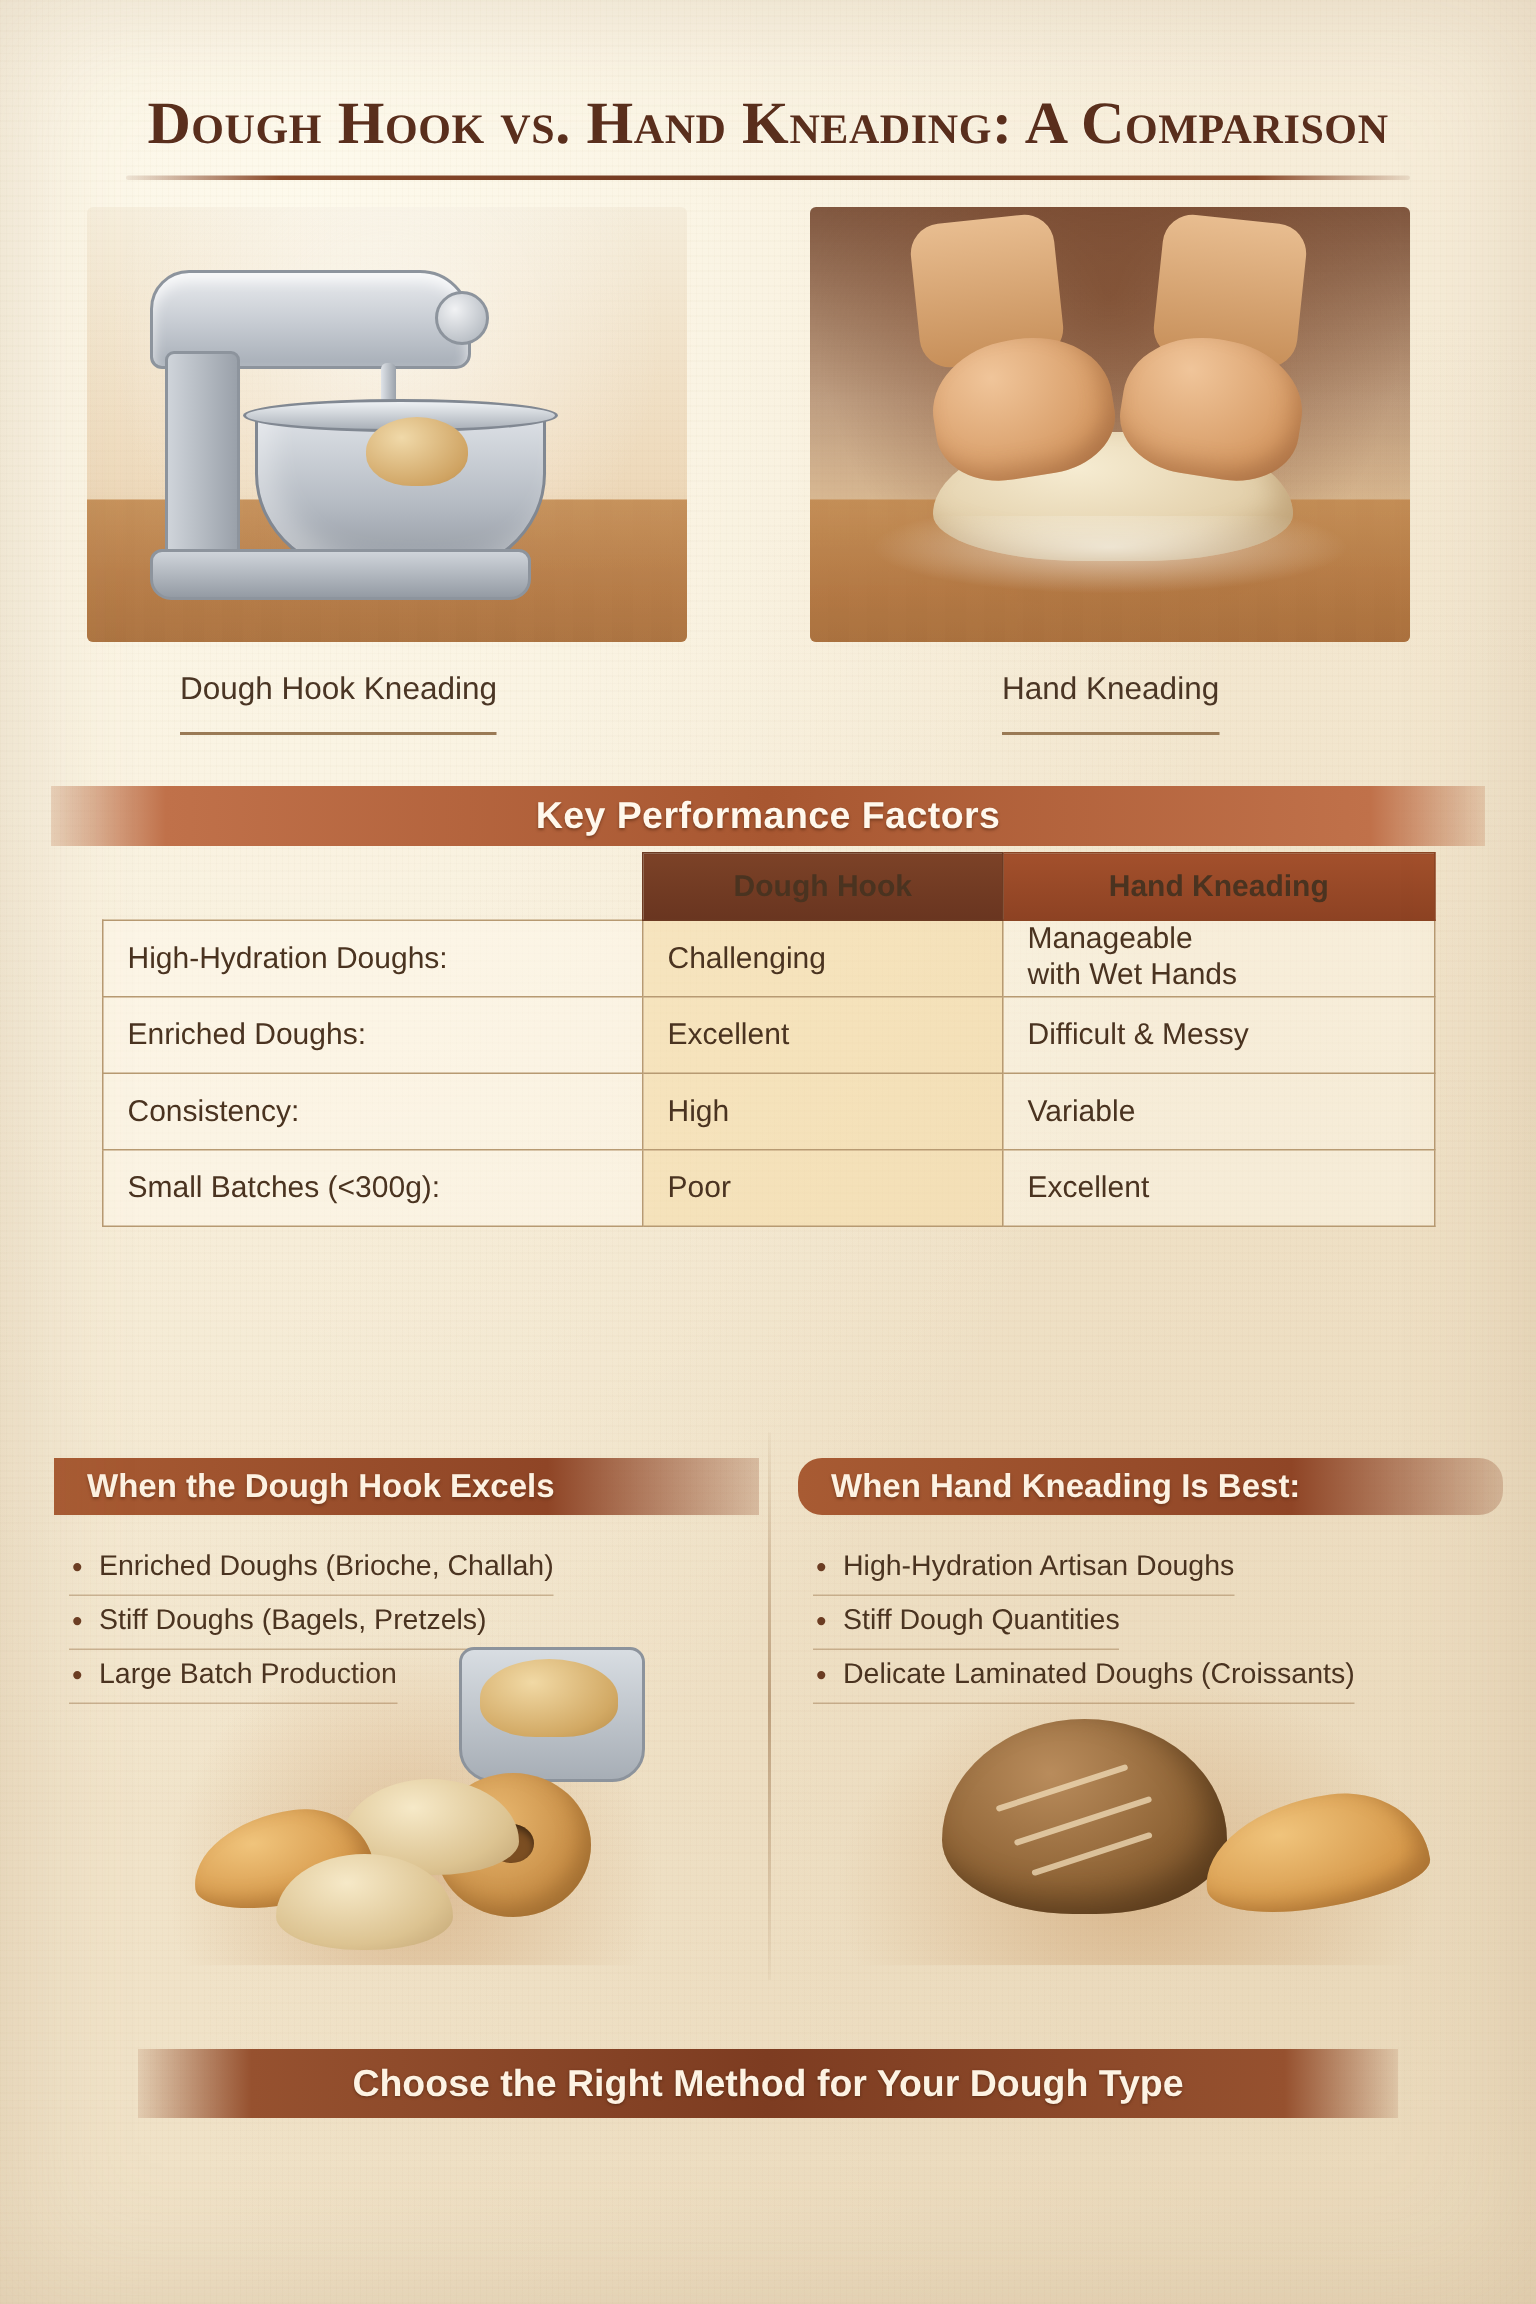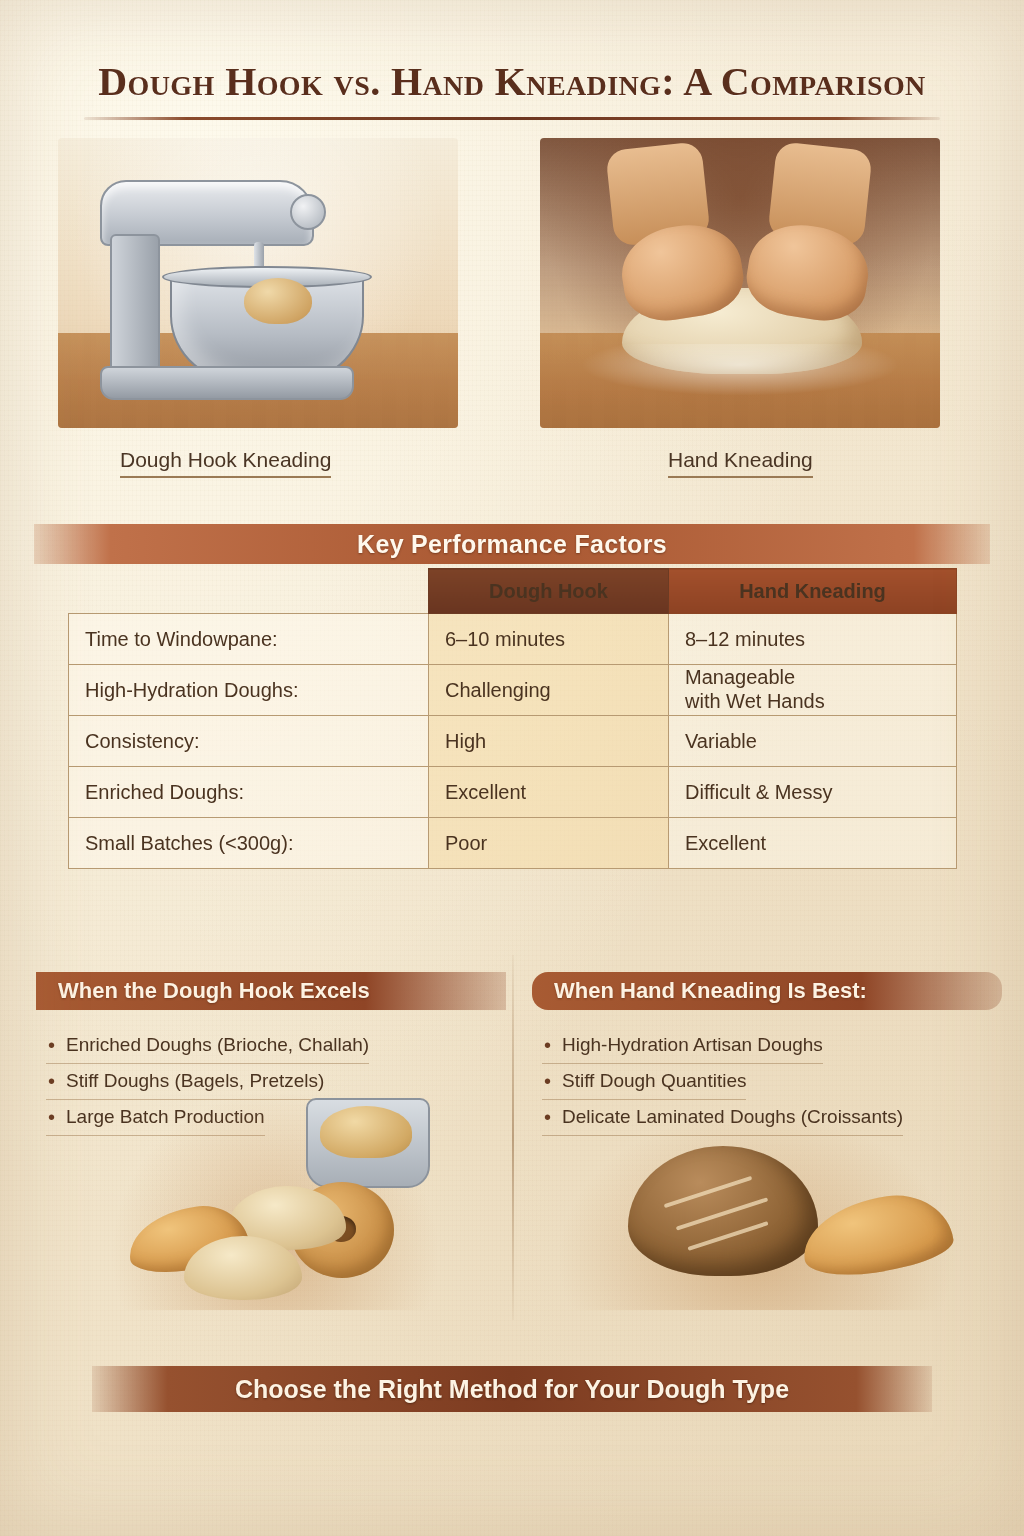--- a/index.html
+++ b/index.html
@@ -106,21 +106,21 @@
       linear-gradient(180deg, #c98f52 0%, #b5753c 60%, #a86a34 100%);
     opacity: 0.85;
   }
   .caption {
     position: absolute;
     top: 310px;
     font-size: 21px;
     color: #4a3524;
     font-family: "Liberation Sans", sans-serif;
     border-bottom: 2px solid #9a7a55;
-    padding-bottom: 4px;
+    padding-bottom: 16px;
   }
   .cap-left  { left: 120px; }
   .cap-right { left: 668px; }
 
   
   .mixer-head {
     position: absolute;
     left: 42px; top: 42px;
     width: 210px; height: 62px;
     background: linear-gradient(180deg, #e9ebee 0%, #c6cbd2 55%, #a8afb8 100%);
@@ -470,39 +470,34 @@
         </colgroup>
       <thead>
         <tr>
           <th class="th-blank"></th>
           <th class="th-hook">Dough Hook</th>
           <th class="th-hand">Hand Kneading</th>
         </tr>
       </thead>
       <tbody>
         <tr>
-          <td class="label">Time to Windowpane:</td>
-          <td class="hookcell">6–10 minutes</td>
-          <td class="handcell">8–12 minutes</td>
-        </tr>
-        <tr>
           <td class="label">High-Hydration Doughs:</td>
           <td class="hookcell">Challenging</td>
           <td class="handcell two-line" style="white-space:pre-line;">Manageable
 with Wet Hands</td>
         </tr>
         <tr>
+          <td class="label">Enriched Doughs:</td>
+          <td class="hookcell">Excellent</td>
+          <td class="handcell">Difficult &amp; Messy</td>
+        </tr>
+        <tr>
           <td class="label">Consistency:</td>
           <td class="hookcell">High</td>
           <td class="handcell">Variable</td>
-        </tr>
-        <tr>
-          <td class="label">Enriched Doughs:</td>
-          <td class="hookcell">Excellent</td>
-          <td class="handcell">Difficult &amp; Messy</td>
         </tr>
         <tr>
           <td class="label">Small Batches (&lt;300g):</td>
           <td class="hookcell">Poor</td>
           <td class="handcell">Excellent</td>
         </tr>
       </tbody>
     </table>
   </div>
 

